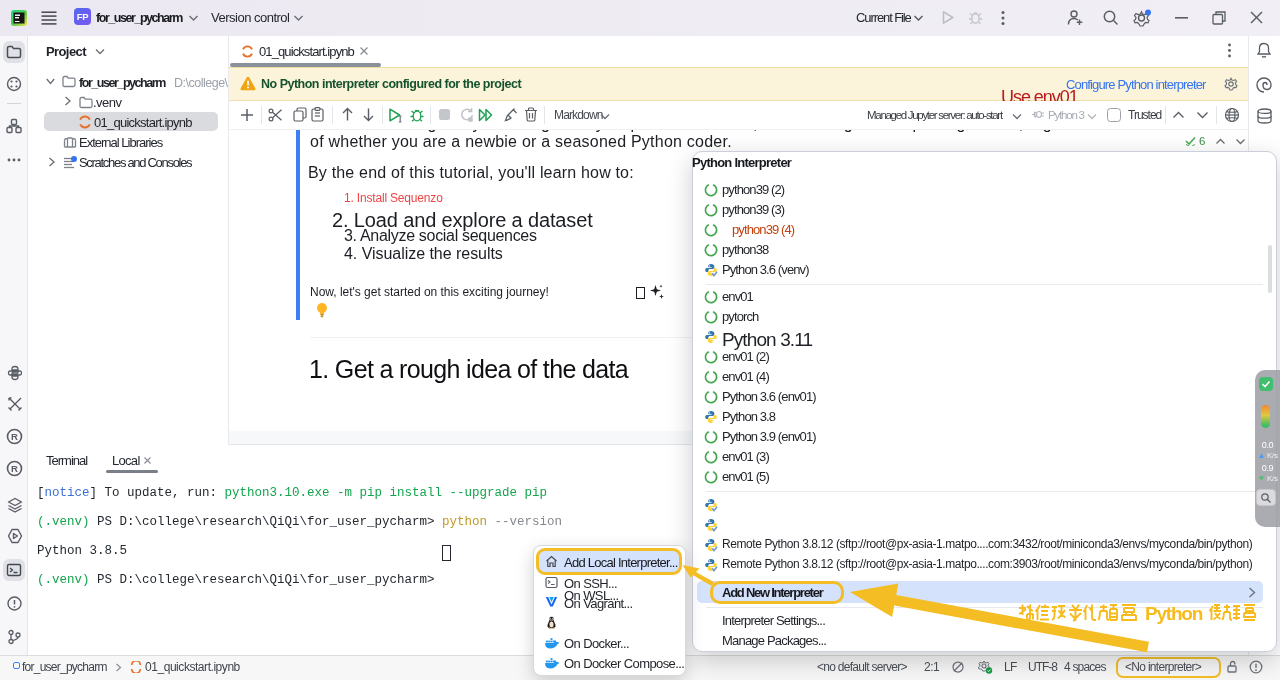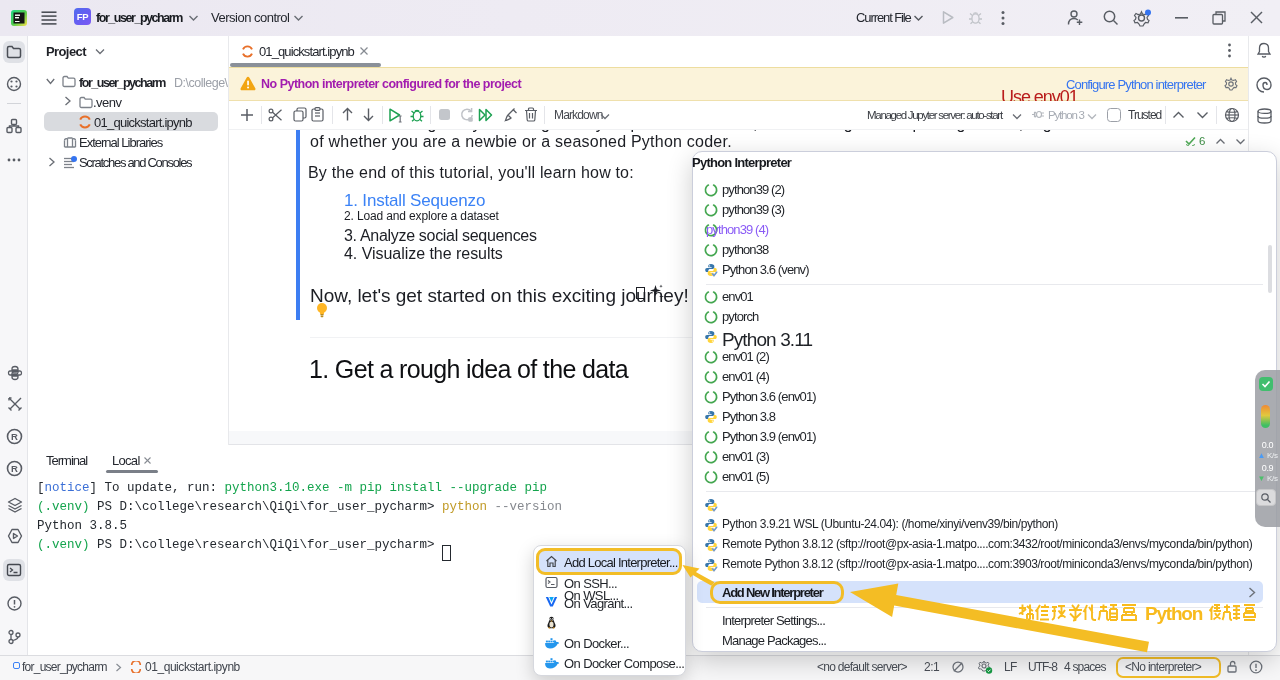--- a/index.html
+++ b/index.html
@@ -263,21 +263,21 @@
       </g>
     </svg>
 <div class="ab" style="left:230px;top:63px;width:151px;height:4px;background:#8a9099;border-radius:2px"></div>
 
 <div class="ab" style="left:229px;top:67px;width:1019px;height:34px;background:#fbf3da;border-top:1px solid #eddd9f;border-bottom:1px solid #efe0ac"></div>
 <svg class="ab" style="left:240px;top:76px" width="16" height="15" viewBox="0 0 16 15">
       <path d="M8 0.8 C8.6 0.8 9.1 1.1 9.4 1.7 L15.3 12.2 C15.9 13.3 15.2 14.3 14 14.3 H2 C0.8 14.3 0.1 13.3 0.7 12.2 L6.6 1.7 C6.9 1.1 7.4 0.8 8 0.8 Z" fill="#f2a512"></path>
       <rect x="7.2" y="4.6" width="1.7" height="5" rx="0.8" fill="#fff"></rect>
       <circle cx="8.05" cy="11.6" r="1" fill="#fff"></circle>
     </svg>
-<div class="ab" style="left:261px;top:77px;font-size:12.5px;font-weight:600;color:#a21caf;letter-spacing:-0.5px;white-space:nowrap">No Python interpreter configured for the project</div>
+<div class="ab" style="left:261px;top:77px;font-size:12.5px;font-weight:600;color:#14532d;letter-spacing:-0.5px;white-space:nowrap">No Python interpreter configured for the project</div>
 <div class="ab" style="left:1001px;top:87px;font-size:18px;color:#b91c1c;letter-spacing:-1.05px;white-space:nowrap">Use env01</div>
 <div class="ab t13" style="left:1066px;top:77px;color:#3574f0;letter-spacing:-0.85px">Configure Python interpreter</div>
 <svg class="ab" style="left:1224px;top:77px" width="14" height="14" viewBox="0 0 14 14">
       <g fill="none" stroke="#6e737b" stroke-width="1.2">
         <circle cx="7" cy="7" r="2.2"></circle>
         <path d="M7 1.2 L7.8 3 L9.8 3.4 L11.4 2.6 L12.6 4.4 L11.4 6 L11.7 7.6 L13 8.6 L12 10.6 L10 10.4 L8.8 11.8 L8 13 L6 13 L5.2 11.4 L4 10.4 L2 10.6 L1 8.6 L2.3 7.6 L2.6 6 L1.4 4.4 L2.6 2.6 L4.2 3.4 L6.2 3 Z" stroke-width="1.1"></path>
       </g>
     </svg>
 
 <div class="ab" style="left:229px;top:101px;width:1019px;height:29px;background:#fff;border-bottom:1px solid #f0f1f3"></div>
@@ -390,25 +390,25 @@
         <line x1="1.5" y1="8" x2="14.5" y2="8"></line>
         <path d="M2.5 4.5 C4 5.5 12 5.5 13.5 4.5 M2.5 11.5 C4 10.5 12 10.5 13.5 11.5"></path>
       </g>
     </svg>
 
 <div class="ab" style="left:229px;top:130px;width:1019px;height:301px;background:#fff;overflow:hidden">
   <div class="ab" style="left:81px;top:-15px;font-size:16px;color:#1c1e24;letter-spacing:0.2px;white-space:nowrap">This tutorial will guide you through every step of the workflow, from loading data to plotting results, regardless</div>
   <div class="ab" style="left:67px;top:0;width:3.5px;height:190px;background:#3d7ef2"></div>
   <div class="ab" style="left:81px;top:3px;font-size:16px;color:#1c1e24;letter-spacing:0.23px;white-space:nowrap">of whether you are a newbie or a seasoned Python coder.</div>
   <div class="ab" style="left:79px;top:34px;font-size:16px;color:#1c1e24;letter-spacing:0.18px;white-space:nowrap">By the end of this tutorial, you'll learn how to:</div>
-  <div class="ab" style="left:115px;top:61px;font-size:17px;color:#3b82f6;letter-spacing:-0.18px;white-space:nowrap">1. Install Sequenzo</div>
-  <div class="ab" style="left:115px;top:79px;font-size:12px;color:#1c1e24;letter-spacing:-0.14px;white-space:nowrap">2. Load and explore a dataset</div>
+  <div class="ab" style="left:115px;top:61px;font-size:12px;color:#ef4444;letter-spacing:-0.18px;white-space:nowrap">1. Install Sequenzo</div>
+  <div class="ab" style="left:103px;top:79px;font-size:20px;color:#1c1e24;letter-spacing:-0.14px;white-space:nowrap">2. Load and explore a dataset</div>
   <div class="ab" style="left:115px;top:97px;font-size:16px;color:#1c1e24;letter-spacing:-0.31px;white-space:nowrap">3. Analyze social sequences</div>
   <div class="ab" style="left:115px;top:115px;font-size:16px;color:#1c1e24;letter-spacing:-0.04px;white-space:nowrap">4. Visualize the results</div>
-  <div class="ab" style="left:81px;top:155px;font-size:19px;color:#1c1e24;letter-spacing:-0.02px;white-space:nowrap">Now, let's get started on this exciting journey!</div>
+  <div class="ab" style="left:81px;top:155px;font-size:12px;color:#1c1e24;letter-spacing:-0.02px;white-space:nowrap">Now, let's get started on this exciting journey!</div>
   <div class="ab" style="left:407px;top:157px;width:9px;height:12px;border:1.2px solid #1c1e24"></div>
   <svg class="ab" style="left:420px;top:153px" width="16" height="17" viewBox="0 0 16 17">
         <path d="M6.5 2 L7.8 6.2 L12 7.5 L7.8 8.8 L6.5 13 L5.2 8.8 L1 7.5 L5.2 6.2 Z" fill="#1c1e24"></path>
         <path d="M12.5 11 L13.1 12.9 L15 13.5 L13.1 14.1 L12.5 16 L11.9 14.1 L10 13.5 L11.9 12.9 Z" fill="#1c1e24"></path>
         <path d="M12 1.5 L12.4 2.8 L13.7 3.2 L12.4 3.6 L12 4.9 L11.6 3.6 L10.3 3.2 L11.6 2.8 Z" fill="#1c1e24"></path>
       </svg>
   <svg class="ab" style="left:86px;top:172px" width="14" height="16" viewBox="0 0 14 16">
         <circle cx="7" cy="6" r="5" fill="#ffb625"></circle>
         <path d="M4.5 9.5 H9.5 L8.8 12 H5.2 Z" fill="#ffb625"></path>
         <rect x="5.2" y="12" width="3.6" height="1.6" rx="0.8" fill="#b98b1e"></rect>
@@ -435,21 +435,21 @@
 <div class="ab" style="left:28px;top:445px;width:1220px;height:210px;background:#fff"></div>
 <div class="ab t13" style="left:46px;top:453px;font-weight:400;letter-spacing:-1.0px">Terminal</div>
 <div class="ab t13" style="left:112px;top:453px;letter-spacing:-0.7px">Local</div>
 <svg class="ab" style="left:143px;top:456px" width="9" height="9" viewBox="0 0 9 9">
       <g stroke="#878c93" stroke-width="1.1">
         <line x1="1.5" y1="1.5" x2="7.5" y2="7.5"></line>
         <line x1="7.5" y1="1.5" x2="1.5" y2="7.5"></line>
       </g>
     </svg>
 <div class="ab" style="left:106px;top:470px;width:52px;height:2.5px;background:#7a7f88;border-radius:1.5px"></div>
-<div class="ab" style="left:37px;top:479px;font-family:'Liberation Mono',monospace;font-size:12.5px;line-height:19px;color:#24292f;white-space:pre"><span style="color:#24292f">[</span><span style="color:#3b6fd6">notice</span><span style="color:#24292f">] To update, run: </span><span style="color:#14a44d">python3.10.exe -m pip install --upgrade pip</span>
+<div class="ab" style="left:37px;top:479px;font-family:'Liberation Mono',monospace;font-size:12.5px;line-height:29px;color:#24292f;white-space:pre"><span style="color:#24292f">[</span><span style="color:#3b6fd6">notice</span><span style="color:#24292f">] To update, run: </span><span style="color:#14a44d">python3.10.exe -m pip install --upgrade pip</span>
 <span style="color:#14a44d">(.venv)</span> PS D:\college\research\QiQi\for_user_pycharm&gt; <span style="color:#c09a26">python</span> <span style="color:#85888e">--version</span>
 Python 3.8.5
 <span style="color:#14a44d">(.venv)</span> PS D:\college\research\QiQi\for_user_pycharm&gt; </div>
 <div class="ab" style="left:442px;top:545px;width:9px;height:15.5px;border:1.5px solid #24292f"></div>
 
 <div class="ab" style="left:0;top:655px;width:1280px;height:25px;background:#f7f7f8;border-top:1px solid #dbdce0"></div>
 <div class="ab" style="left:12.5px;top:661.5px;width:7px;height:7px;border:1.6px solid #3b82f6;border-radius:2px"></div>
 <div class="ab t12" style="left:22px;top:660px;letter-spacing:-0.75px;color:#3f444c">for_user_pycharm</div>
 <svg class="ab" style="left:115px;top:663px" width="7" height="9" viewBox="0 0 7 9">
       <path d="M1.5 1 L5.5 4.5 L1.5 8" fill="none" stroke="#878c93" stroke-width="1.2"></path>
@@ -536,21 +536,21 @@
       <use href="#conda"></use>
     </svg>
 <div class="ab" style="left:722px;top:182px;font-size:13px;color:#1f2227;letter-spacing:-0.9px;white-space:nowrap">python39 (2)</div>
 <svg class="ab" style="left:704px;top:203px" width="14" height="14" viewBox="0 0 14 14">
       <use href="#conda"></use>
     </svg>
 <div class="ab" style="left:722px;top:202px;font-size:13px;color:#1f2227;letter-spacing:-0.9px;white-space:nowrap">python39 (3)</div>
 <svg class="ab" style="left:704px;top:223px" width="14" height="14" viewBox="0 0 14 14">
       <use href="#conda"></use>
     </svg>
-<div class="ab" style="left:706px;top:222px;font-size:13px;color:#8b5cf6;letter-spacing:-0.9px;white-space:nowrap">python39 (4)</div>
+<div class="ab" style="left:732px;top:222px;font-size:13px;color:#c2410c;letter-spacing:-0.9px;white-space:nowrap">python39 (4)</div>
 <svg class="ab" style="left:704px;top:243px" width="14" height="14" viewBox="0 0 14 14">
       <use href="#conda"></use>
     </svg>
 <div class="ab" style="left:722px;top:242px;font-size:13px;color:#1f2227;letter-spacing:-0.9px;white-space:nowrap">python38</div>
 <svg class="ab" style="left:704px;top:263px" width="14" height="14" viewBox="0 0 14 14">
       <use href="#pyv"></use>
     </svg>
 <div class="ab" style="left:722px;top:262px;font-size:13px;color:#1f2227;letter-spacing:-0.9px;white-space:nowrap">Python 3.6 (venv)</div>
 <div class="ab" style="left:706px;top:283.5px;width:557px;height:1px;background:#e8e9ed"></div>
 <svg class="ab" style="left:704px;top:290px" width="14" height="14" viewBox="0 0 14 14">
@@ -593,21 +593,20 @@
       <use href="#conda"></use>
     </svg>
 <div class="ab" style="left:722px;top:469px;font-size:13px;color:#1f2227;letter-spacing:-0.9px;white-space:nowrap">env01 (5)</div>
 <div class="ab" style="left:706px;top:490.5px;width:557px;height:1px;background:#e8e9ed"></div>
 <svg class="ab" style="left:704px;top:498px" width="14" height="14" viewBox="0 0 14 14">
       <use href="#pyv"></use>
     </svg>
 <svg class="ab" style="left:704px;top:518px" width="14" height="14" viewBox="0 0 14 14">
       <use href="#pyv"></use>
     </svg>
-<div class="ab" style="left:722px;top:517px;font-size:12px;color:#1f2227;letter-spacing:-0.42px;white-space:nowrap">Python 3.9.21 WSL (Ubuntu-24.04): (/home/xinyi/venv39/bin/python)</div>
 <svg class="ab" style="left:704px;top:538px" width="14" height="14" viewBox="0 0 14 14">
       <use href="#pyv"></use>
     </svg>
 <div class="ab" style="left:722px;top:537px;font-size:12px;color:#1f2227;letter-spacing:-0.42px;white-space:nowrap">Remote Python 3.8.12 (sftp://root@px-asia-1.matpo....com:3432/root/miniconda3/envs/myconda/bin/python)</div>
 <svg class="ab" style="left:704px;top:558px" width="14" height="14" viewBox="0 0 14 14">
       <use href="#pyv"></use>
     </svg>
 <div class="ab" style="left:722px;top:557px;font-size:12px;color:#1f2227;letter-spacing:-0.42px;white-space:nowrap">Remote Python 3.8.12 (sftp://root@px-asia-1.matpo....com:3903/root/miniconda3/envs/myconda/bin/python)</div>
 
 <div class="ab" style="left:697px;top:581px;width:566px;height:22px;border-radius:5px;background:#d5e2fb"></div>

